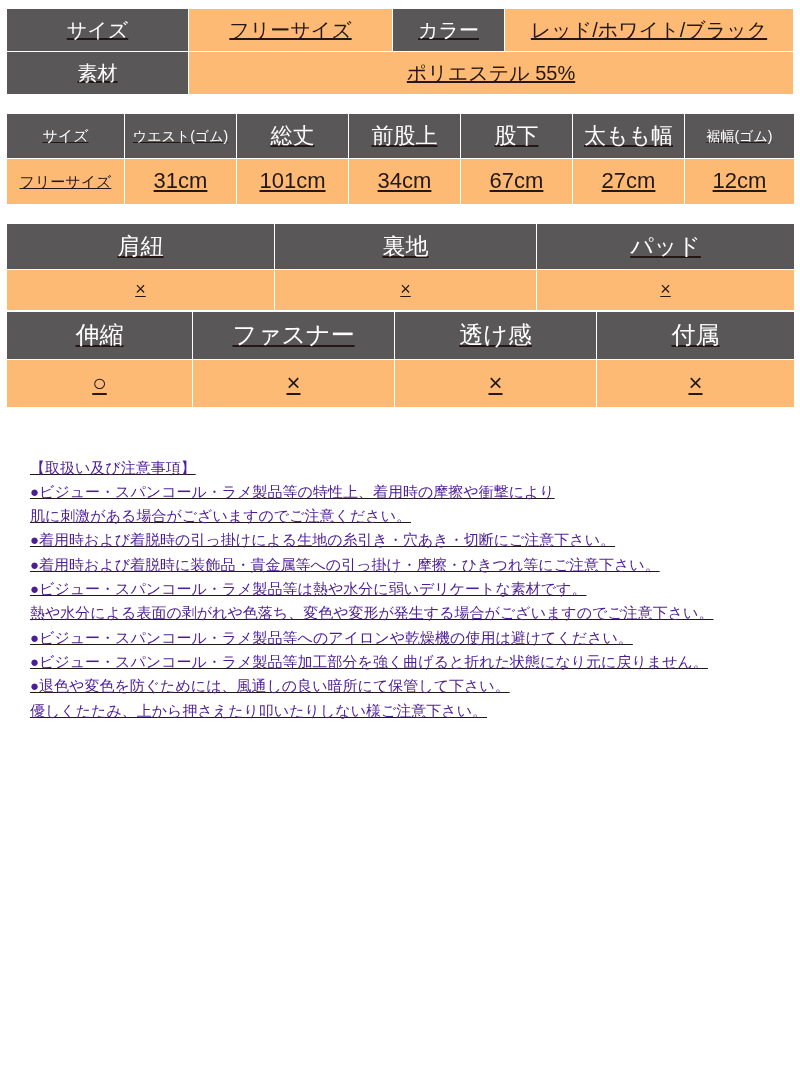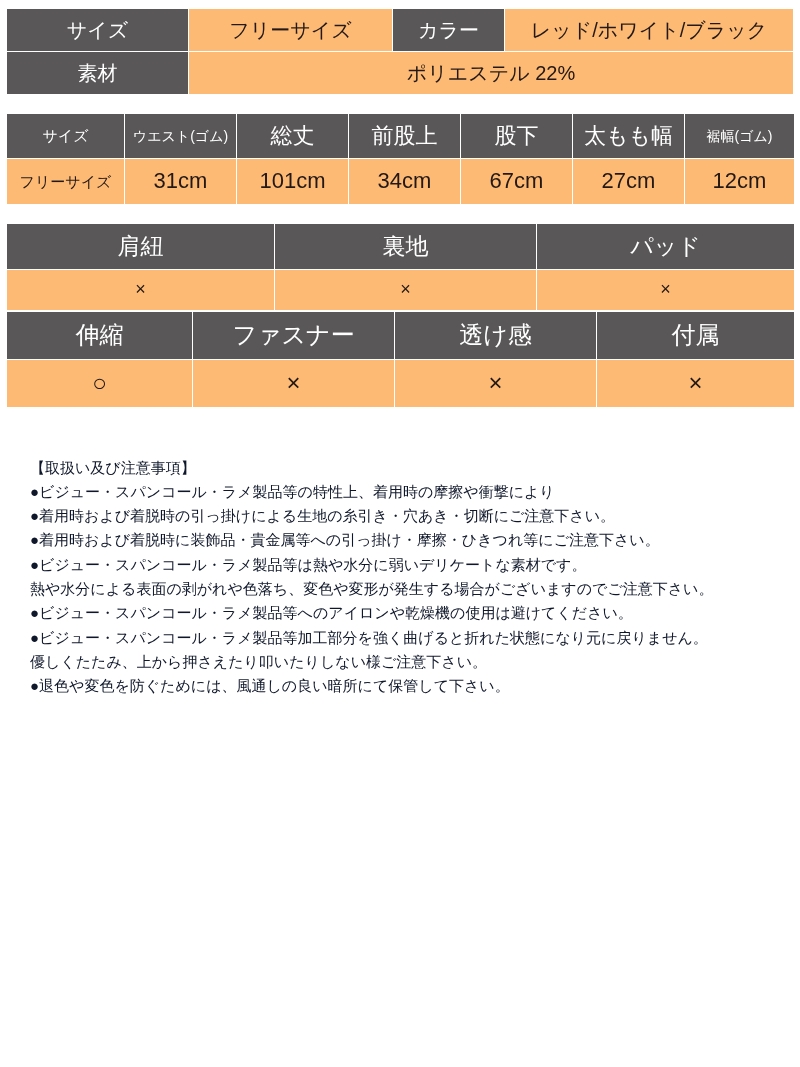--- a/index.html
+++ b/index.html
@@ -13,20 +13,21 @@
     height: 1067px;
     font-family: "Liberation Sans", sans-serif;
     color: #231815;
     position: relative;
     overflow: hidden;
   }
 
   .page {
     width: 708px;
     padding: 8px 6px 0 6px;
+    text-decoration: underline;
   }
 
   table {
     border-collapse: collapse;
     width: 788px;
     margin: 0 auto;
     table-layout: fixed;
   }
 
   td {
@@ -63,40 +64,40 @@
   .t3 td { font-size: 23px; height: 36px; }
   .t3 td.mark { font-size: 18px; }
 
   .t4 { margin-top: 0; }
   .t4 td { font-size: 24px; height: 36px; }
 
   .notes {
     margin: 48px 0 0 24px;
     font-size: 15px;
     line-height: 1.62;
-    color: #0f172a;
+    color: #4c1d95;
   }
   .notes .line { white-space: pre; }
 </style>
 </head>
 <body>
 
 <div class="page">
 
   <table class="t1">
     <tbody>
       <tr>
         <td class="hd lbl">サイズ</td>
         <td class="val1">フリーサイズ</td>
         <td class="hd lbl2">カラー</td>
         <td>レッド/ホワイト/ブラック</td>
       </tr>
       <tr>
         <td class="hd lbl">素材</td>
-        <td colspan="3">ポリエステル 22%</td>
+        <td colspan="3">ポリエステル 55%</td>
       </tr>
     </tbody>
   </table>
 
   <table class="t2">
     <colgroup>
       <col style="width:118px">
       <col style="width:112px">
       <col style="width:112px">
       <col style="width:112px">
@@ -165,23 +166,24 @@
         <td class="mark">×</td>
         <td class="mark">×</td>
         <td class="mark">×</td>
       </tr>
     </tbody>
   </table>
 
   <div class="notes">
     <div class="line">【取扱い及び注意事項】</div>
     <div class="line">●ビジュー・スパンコール・ラメ製品等の特性上、着用時の摩擦や衝撃により</div>
+    <div class="line">肌に刺激がある場合がございますのでご注意ください。</div>
     <div class="line">●着用時および着脱時の引っ掛けによる生地の糸引き・穴あき・切断にご注意下さい。</div>
     <div class="line">●着用時および着脱時に装飾品・貴金属等への引っ掛け・摩擦・ひきつれ等にご注意下さい。</div>
     <div class="line">●ビジュー・スパンコール・ラメ製品等は熱や水分に弱いデリケートな素材です。</div>
     <div class="line">熱や水分による表面の剥がれや色落ち、変色や変形が発生する場合がございますのでご注意下さい。</div>
     <div class="line">●ビジュー・スパンコール・ラメ製品等へのアイロンや乾燥機の使用は避けてください。</div>
     <div class="line">●ビジュー・スパンコール・ラメ製品等加工部分を強く曲げると折れた状態になり元に戻りません。</div>
+    <div class="line">●退色や変色を防ぐためには、風通しの良い暗所にて保管して下さい。</div>
     <div class="line">優しくたたみ、上から押さえたり叩いたりしない様ご注意下さい。</div>
-    <div class="line">●退色や変色を防ぐためには、風通しの良い暗所にて保管して下さい。</div>
   </div>
 
 </div>
 
 </body></html>

